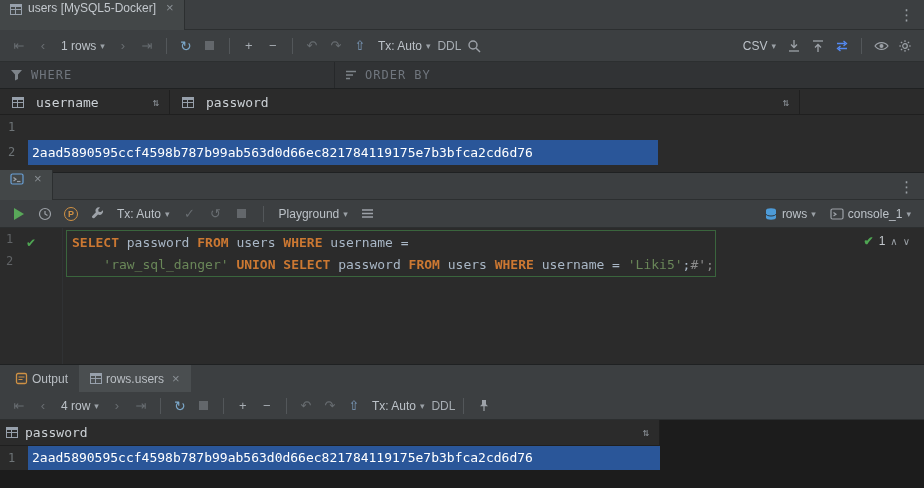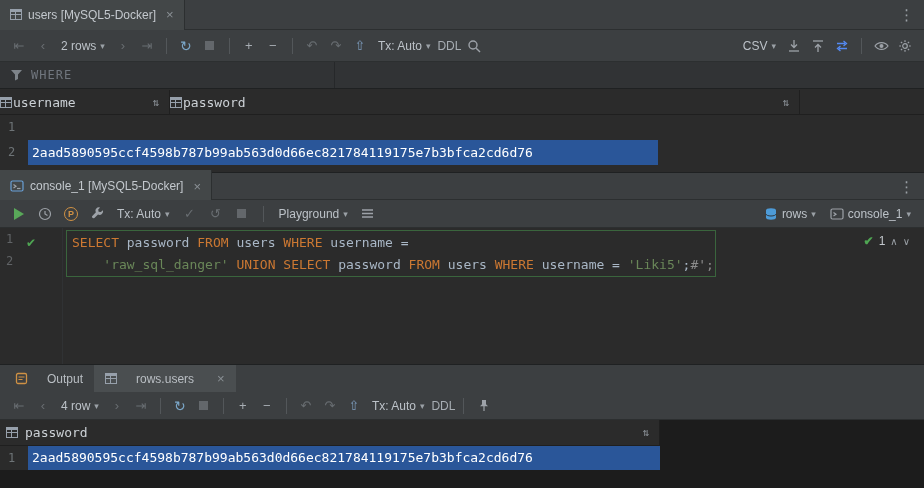--- a/index.html
+++ b/index.html
@@ -17,26 +17,26 @@
   
   .bar{position:absolute;left:0;right:0;display:flex;align-items:center}
   .t-tabbar{top:0;height:30px;background:#3c3f41;border-bottom:1px solid #2c2f30}
   .t-toolbar{top:30px;height:32px;background:#3c3f41;border-bottom:1px solid #2c2f30;padding:0 8px;gap:2px}
   .t-filter{top:62px;height:27px;background:#313335;border-bottom:1px solid #1f2122}
   .c-tabbar{top:172px;height:28px;background:#3c3f41;border-top:1px solid #1f2122;border-bottom:1px solid #2c2f30}
   .c-toolbar{top:200px;height:28px;background:#3c3f41;border-bottom:1px solid #2c2f30;padding:0 8px;gap:4px}
   .b-tabbar{top:364px;height:28px;background:#3c3f41;border-top:1px solid #1f2122;padding-left:4px}
   .b-toolbar{top:392px;height:28px;background:#3c3f41;border-bottom:1px solid #2c2f30;padding:0 8px;gap:2px}
 
-  .tab{display:flex;align-items:center;gap:6px;height:100%;padding:16px 10px;background:#434748;
+  .tab{display:flex;align-items:flex-end;gap:6px;height:100%;padding:16px 10px;background:#434748;
        border-right:1px solid #2c2f30;color:#c3c8cd;cursor:default}
   .tab-close{color:#8a9095;font-size:13px;margin-left:4px}
   .kebab{margin-left:auto;margin-right:10px;color:#9aa0a6;font-size:15px;line-height:1}
 
-  .btab{display:flex;align-items:center;gap:19px;height:100%;padding:0 11px;color:#b9bec3}
+  .btab{display:flex;align-items:center;gap:4px;height:100%;padding:0 11px;color:#b9bec3}
   .btab.active{background:#4a4e50}
 
   .tbtn{display:inline-flex;align-items:center;justify-content:center;min-width:22px;height:22px;
         color:#a7adb3;font-size:13px;border-radius:3px}
   .tbtn.dim{color:#686d71}
   .tbtn.refresh{color:#7ba7c9;font-size:14px}
   .tbtn.submit{color:#7d9cbd}
   .txt-dd{padding:0 5px;font-size:12px;color:#bcc2c8;display:inline-flex;align-items:center;gap:4px}
   .dd{font-size:9px;color:#9aa0a6}
   .vsep{width:1px;height:16px;background:#53575a;margin:0 6px}
@@ -48,21 +48,21 @@
 
   
   .ic-grid{display:inline-block;width:12px;height:11px;border:1px solid #97a0ab;border-top-width:3px;position:relative;flex:none}
   .ic-grid::before{content:"";position:absolute;top:0;bottom:0;left:4px;width:1px;background:#97a0ab}
   .ic-grid::after{content:"";position:absolute;left:0;right:0;top:2px;height:1px;background:#97a0ab}
 
   
   .t-gridhead{position:absolute;top:90px;left:0;right:0;height:25px;background:#2b2b2b;
               border-bottom:1px solid #1f1f1f;display:flex;
               font-family:"DejaVu Sans Mono",monospace;font-size:13px;color:#ccd1d6}
-  .gh-col{display:flex;align-items:center;gap:1px;padding-left:0;border-right:1px solid #1f1f1f;height:100%}
+  .gh-col{display:flex;align-items:center;gap:12px;padding-left:12px;border-right:1px solid #1f1f1f;height:100%}
   .gh-user{width:170px}
   .gh-pass{width:630px}
   .gh-fill{flex:1;border:none}
   .sort{margin-left:auto;margin-right:10px;color:#8a9096;font-size:11px}
 
   .t-gridrows{position:absolute;top:115px;left:0;right:0}
   .grid-row{display:flex;height:25px;line-height:25px;font-family:"DejaVu Sans Mono",monospace;
             font-size:13px;color:var(--text_gray);white-space:nowrap}
   .cell{overflow:hidden}
   .c-num{width:28px;padding-left:8px;color:#6e7477;font-size:12px;flex:none}
@@ -79,21 +79,21 @@
 
   
   .editor{position:absolute;top:228px;left:0;right:0;height:136px;background:#2b2b2b}
   .gutter-line{position:absolute;left:62px;top:0;bottom:0;width:1px;background:#303234}
   .gutter{position:absolute;left:0;top:4px;width:62px}
   .ln{height:22px;line-height:22px;padding-left:6px;color:#606366;font:12px "DejaVu Sans Mono",monospace}
   .gut-check{position:absolute;left:26px;top:4px;height:22px;line-height:22px;color:var(--success_green);font-size:12px}
   .sql-code{position:absolute;left:72px;top:4px;font:13px/22px "DejaVu Sans Mono",monospace;
             white-space:pre;color:var(--text_gray)}
   .code-line{height:22px}
-  .tok-kw{color:var(--keyword_orange);font-weight:normal}
+  .tok-kw{color:var(--keyword_orange);font-weight:bold}
   .tok-id{color:var(--text_gray)}
   .tok-str{color:var(--string_green)}
   .tok-cm{color:#8c8c8c}
   .exec-box{position:absolute;left:66px;top:2px;width:650px;height:47px;border:1px solid #3a653d;pointer-events:none}
   .result-widget{position:absolute;right:14px;top:6px;display:flex;align-items:center;gap:5px;font-size:12px}
   .result-widget .ok{color:var(--success_green);font-weight:bold}
   .result-widget .cnt{color:#c2c7cc}
   .result-widget .nav{color:#9aa0a6;font-size:10px}
 
   
@@ -121,21 +121,21 @@
       <span>users [MySQL5-Docker]</span>
       <span class="tab-close">×</span>
     </div>
     <span class="kebab">⋮</span>
   </div>
 
   <div class="bar t-toolbar">
     <span class="tbtn dim">⇤</span>
     <span class="tbtn dim">‹</span>
     <span class="txt-dd">
-      <span>2 rows</span>
+      <span>1 rows</span>
       <span class="dd">▾</span>
     </span>
     <span class="tbtn dim">›</span>
     <span class="tbtn dim">⇥</span>
     <span class="vsep"></span>
     <span class="tbtn refresh">↻</span>
     <span class="tbtn">
         <span class="stop-sq"></span>
       </span>
     <span class="vsep"></span>
@@ -195,20 +195,30 @@
         </svg>
     </span>
   </div>
 
   <div class="bar t-filter">
     <div class="filter-half fh-left">
       <svg width="13" height="12" viewBox="0 0 13 12">
           <path d="M1 1 H12 L8 5.5 V10 L5 11.5 V5.5 Z" fill="#7e848a"></path>
         </svg>
       <span>WHERE</span>
+    </div>
+    <div class="filter-half fh-right">
+      <svg width="12" height="10" viewBox="0 0 12 10">
+          <g stroke="#7e848a" stroke-width="1.5">
+            <line x1="1" y1="1.5" x2="11" y2="1.5"></line>
+            <line x1="1" y1="5" x2="8" y2="5"></line>
+            <line x1="1" y1="8.5" x2="5" y2="8.5"></line>
+          </g>
+        </svg>
+      <span>ORDER BY</span>
     </div>
   </div>
 
   <div class="t-gridhead">
     <div class="gh-col gh-user">
       <span class="ic-grid"></span>
       <span>username</span>
       <span class="sort">⇅</span>
     </div>
     <div class="gh-col gh-pass">
@@ -231,21 +241,20 @@
       </div>
     </div>
 
   <div class="bar c-tabbar">
     <div class="tab">
       <svg width="14" height="14" viewBox="0 0 14 14">
           <rect x="1" y="2" width="12" height="10" rx="1.5" fill="none" stroke="#6aa1d8" stroke-width="1.2"></rect>
           <path d="M3.5 5.5 L6 7.2 L3.5 9" fill="none" stroke="#9da2a8" stroke-width="1.2"></path>
           <path d="M7 9.5 H10.5" stroke="#9da2a8" stroke-width="1.2"></path>
         </svg>
-      <span>console_1 [MySQL5-Docker]</span>
       <span class="tab-close">×</span>
     </div>
     <span class="kebab">⋮</span>
   </div>
 
   <div class="bar c-toolbar">
     <span class="tbtn">
         <span class="play"></span>
       </span>
     <span class="tbtn">

